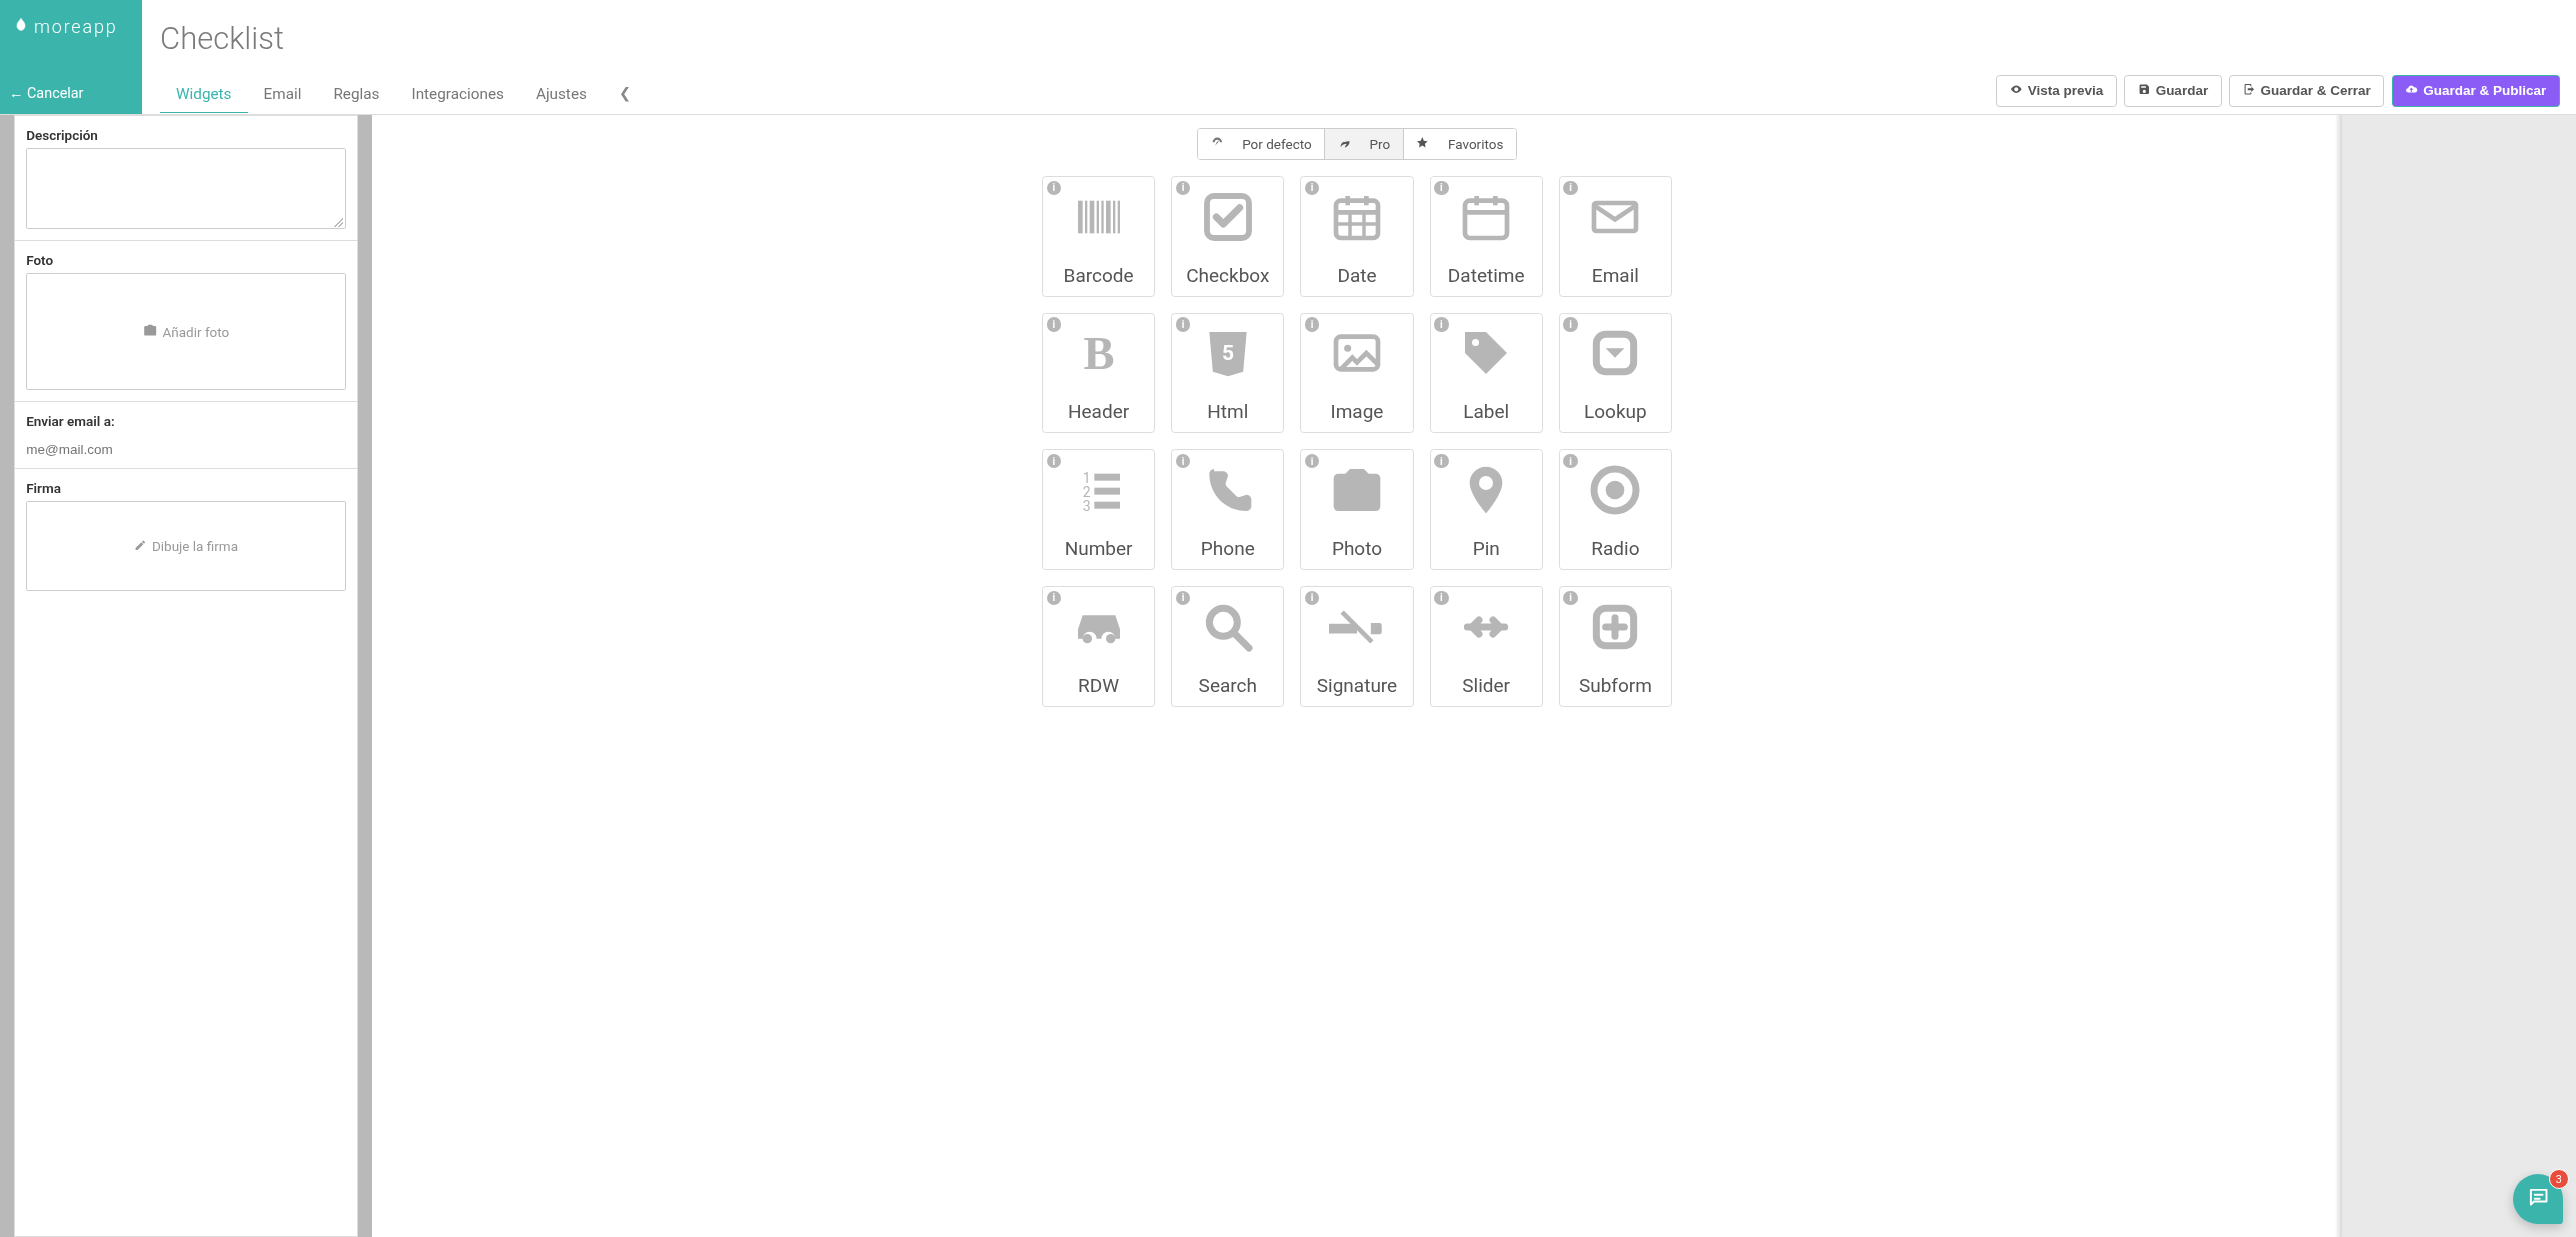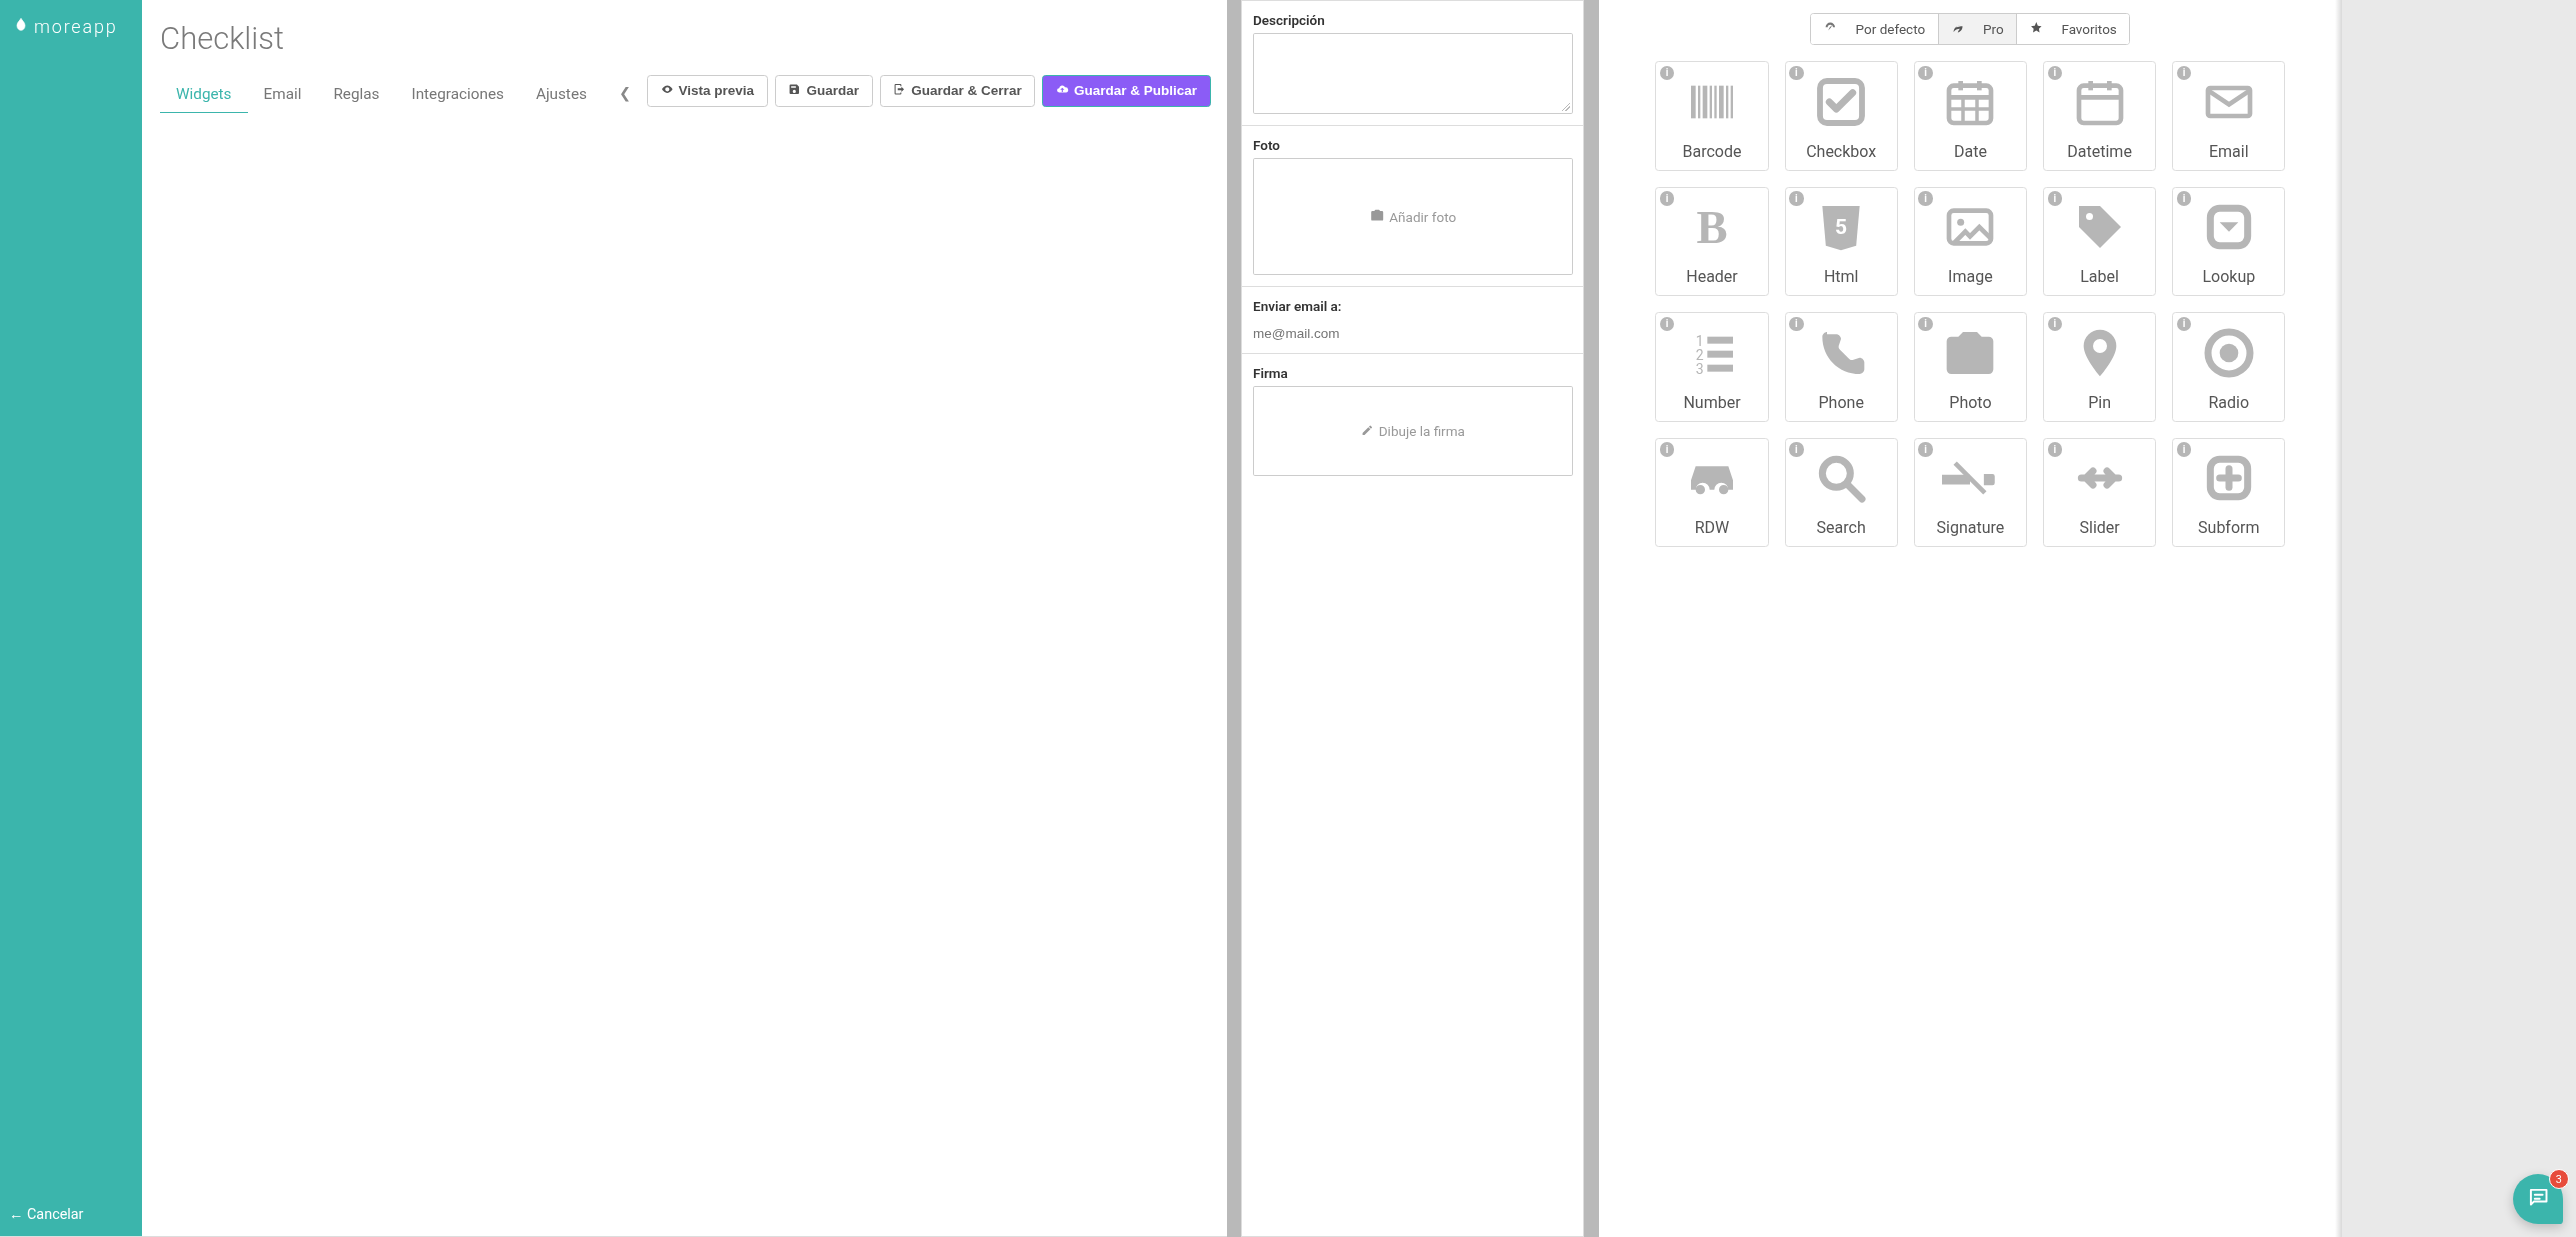--- a/index.html
+++ b/index.html
@@ -1,17 +1,17 @@
 <!DOCTYPE html>
 <html style="font-size:14.4px"><head>
 <meta charset="utf-8">
 <style>
 * { box-sizing: border-box; margin: 0; padding: 0; }
 body { font-family: -apple-system, BlinkMacSystemFont, "Segoe UI", Roboto, "Helvetica Neue", Arial, sans-serif; background: #f0f0f0; color: #555; overflow: hidden; }
-.app { display: flex; flex-direction: row; height: 100vh; width: 100vw; }
+.app { display: flex; flex-direction: column; height: 100vh; width: 100vw; }
 
 
 .top { display: flex; background: #fff; border-bottom: 0.9px solid #ddd; }
 .brand-col { width: 142px; background: #3bb5ac; display: flex; flex-direction: column; justify-content: space-between; }
 .brand-logo { display: flex; align-items: center; gap: 5.4px; padding: 16px 12.6px 0 12.6px; color: #fff; font-size: 18px; letter-spacing: 1.8px; font-weight: 300; }
 .brand-logo .leaf { font-size: 16px; }
 .cancel-btn { color: #fff; font-size: 14.4px; padding: 0 9px 12.6px 9px; cursor: pointer; display: flex; align-items: center; gap: 3.6px; }
 
 .header-right { flex: 1; display: flex; flex-direction: column; }
 .title-row { padding: 20px 18px 18px 18px; }
@@ -47,21 +47,21 @@
 .seg { display:flex; border:0.9px solid #ccc; border-radius:3.6px; overflow:hidden; }
 .seg-btn { padding: 7.2px 12.6px; font-size:13.5px; color:#555; background:#fff; cursor:pointer; border-right:0.9px solid #ccc; display:flex; align-items:center; gap:19px; }
 .seg-btn:last-child { border-right:none; }
 .seg-btn.active { background:#f2f2f2; }
 
 .widget-grid { display:grid; grid-template-columns: repeat(5, 1fr); gap: 16px; max-width: 630px; margin: 0 auto; }
 .widget-card { border:0.9px solid #ddd; border-radius:3.6px; position:relative; display:flex; flex-direction:column; align-items:center; padding: 12.6px 7.2px 9px 7.2px; cursor:grab; background:#fff; }
 .widget-card .info { position:absolute; top:3.6px; left:3.6px; width:14.4px; height:14.4px; border-radius:50%; background:#b6b6b6; color:#fff; font-size:10px; font-weight:bold; display:flex; align-items:center; justify-content:center; }
 .widget-icon { width:63px; height:54px; display:flex; align-items:center; justify-content:center; color:#b6b6b6; }
 .widget-icon svg { width: 56px; height: 56px; fill: #b6b6b6; }
-.widget-label { margin-top:13px; font-size:16px; color:#555; text-align:center; }
+.widget-label { margin-top:20px; font-size:19px; color:#555; text-align:center; }
 
 
 .chat-fab { position:fixed; right:12.6px; bottom:12.6px; width:50px; height:50px; background:#3bb5ac; border-radius:25px 25px 3.6px 25px; display:flex; align-items:center; justify-content:center; color:#fff; cursor:pointer; box-shadow: 0 3.6px 10.8px rgba(0,0,0,0.2); }
 .chat-badge { position:absolute; top:-5.4px; right:-5.4px; background:#e74c3c; color:#fff; border-radius:50%; width:20px; height:20px; font-size:10.8px; display:flex; align-items:center; justify-content:center; border:1.8px solid #fff; }
 
 
 .right-gutter { width: 234px; background:#e9e9e9; }
 </style>
 </head>
 <body>

